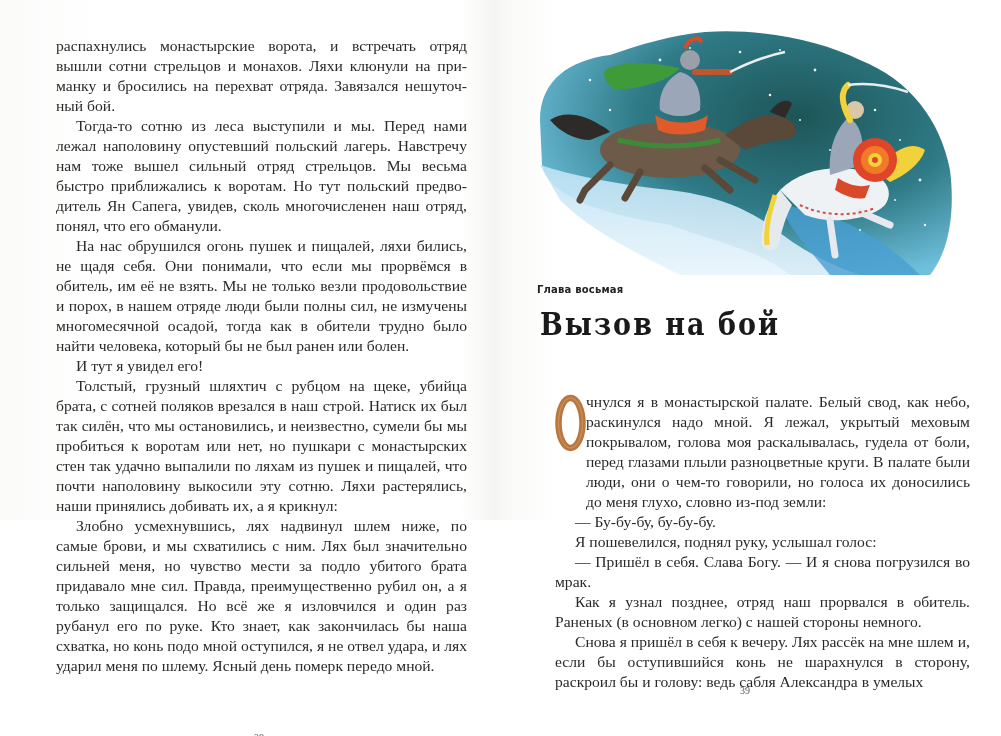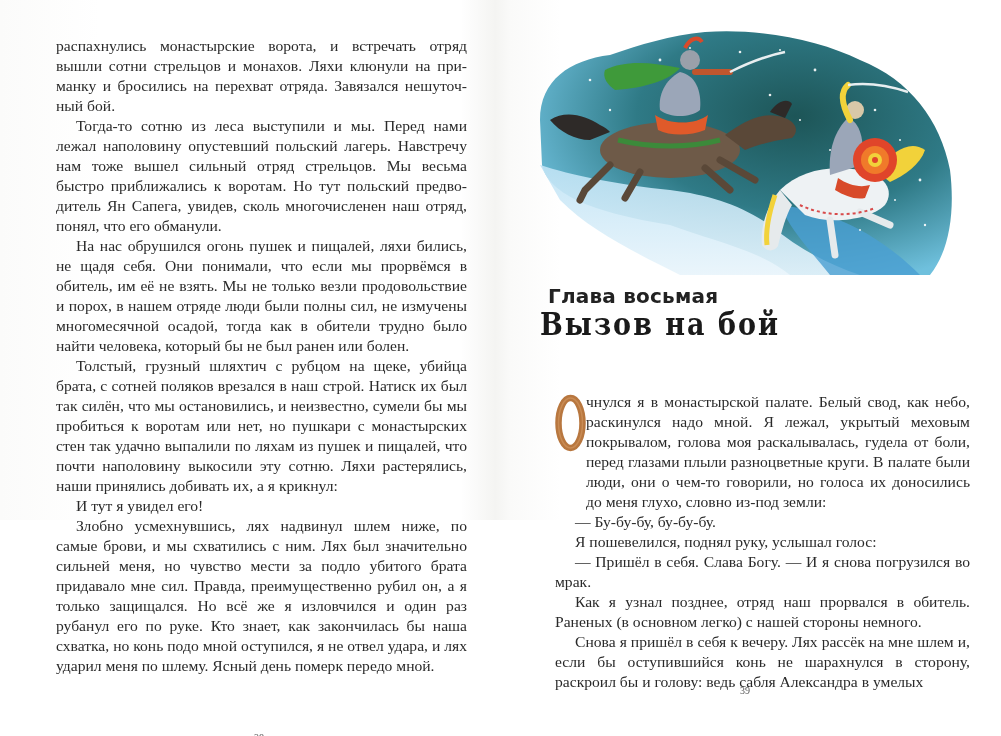--- a/index.html
+++ b/index.html
@@ -49,25 +49,25 @@
     .illustration {
       position: absolute;
       left: 30px;
       top: 0;
       width: 440px;
       height: 275px;
     }
 
     .chapter-label {
       position: absolute;
-      left: 48px;
+      left: 37px;
       top: 284px;
       font-family: "DejaVu Sans", "Liberation Sans", sans-serif;
       font-weight: bold;
-      font-size: 20px;
+      font-size: 10px;
       color: #222;
       letter-spacing: 0.2px;
     }
     .chapter-title {
       position: absolute;
       left: 40px;
       top: 306px;
       font-family: "DejaVu Serif", "Liberation Serif", serif;
       font-weight: bold;
       font-size: 27px;
@@ -104,22 +104,22 @@
 </head>
 <body>
 
 <div class="spread">
 
   <div class="page page-left">
     <div class="text-block">
       <p class="noindent">распахнулись монастырские ворота, и встречать отряд вышли сотни стрельцов и монахов. Ляхи клюнули на при­манку и бросились на перехват отряда. Завязался нешуточ­ный бой.</p>
       <p>Тогда-то сотню из леса выступили и мы. Перед нами лежал наполовину опустевший польский лагерь. Навстре­чу нам тоже вышел сильный отряд стрельцов. Мы весьма быстро приближались к воротам. Но тут польский предво­дитель Ян Сапега, увидев, сколь многочисленен наш отряд, понял, что его обманули.</p>
       <p>На нас обрушился огонь пушек и пищалей, ляхи бились, не щадя себя. Они понимали, что если мы прорвёмся в обитель, им её не взять. Мы не только везли продоволь­ствие и порох, в нашем отряде люди были полны сил, не измучены многомесячной осадой, тогда как в обители трудно было найти человека, который бы не был ранен или болен.</p>
+      <p>И тут я увидел его!</p>
       <p>Толстый, грузный шляхтич с рубцом на щеке, убийца брата, с сотней поляков врезался в наш строй. Натиск их был так силён, что мы остановились, и неизвестно, сумели бы мы пробиться к воротам или нет, но пушкари с мона­стырских стен так удачно выпалили по ляхам из пушек и пищалей, что почти наполовину выкосили эту сотню. Ляхи растерялись, наши принялись добивать их, а я крикнул:</p>
-      <p>И тут я увидел его!</p>
       <p>Злобно усмехнувшись, лях надвинул шлем ниже, по самые брови, и мы схватились с ним. Лях был значитель­но сильней меня, но чувство мести за подло убитого бра­та придавало мне сил. Правда, преимущественно рубил он, а я только защищался. Но всё же я изловчился и один раз рубанул его по руке. Кто знает, как закончилась бы наша схватка, но конь подо мной оступился, я не отвел удара, и лях ударил меня по шлему. Ясный день померк передо мной.</p>
     </div>
     <div class="page-number">38</div>
   </div>
 
   <div class="page page-right">
 
     <svg class="illustration" viewBox="0 0 440 275" xmlns="http://www.w3.org/2000/svg">
       <defs>
         <radialGradient id="skyGrad" cx="0.62" cy="0.35" r="0.7">

